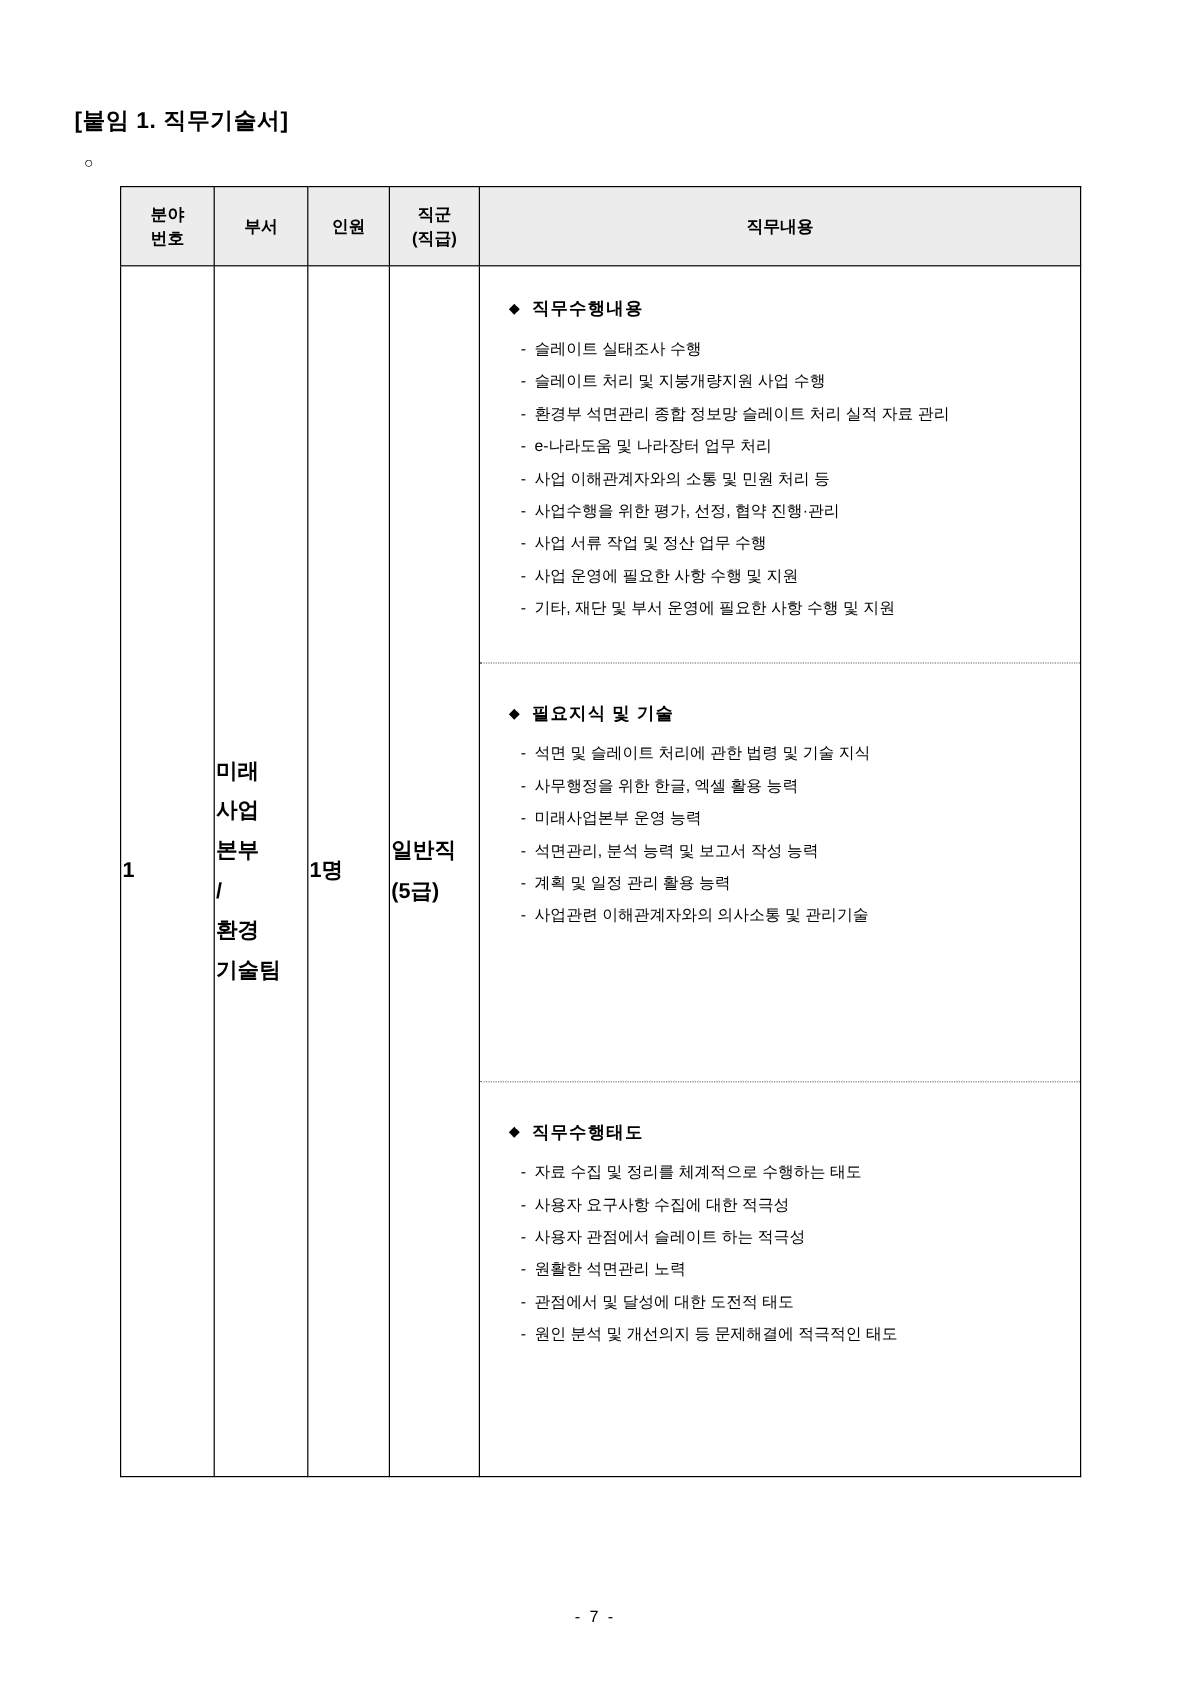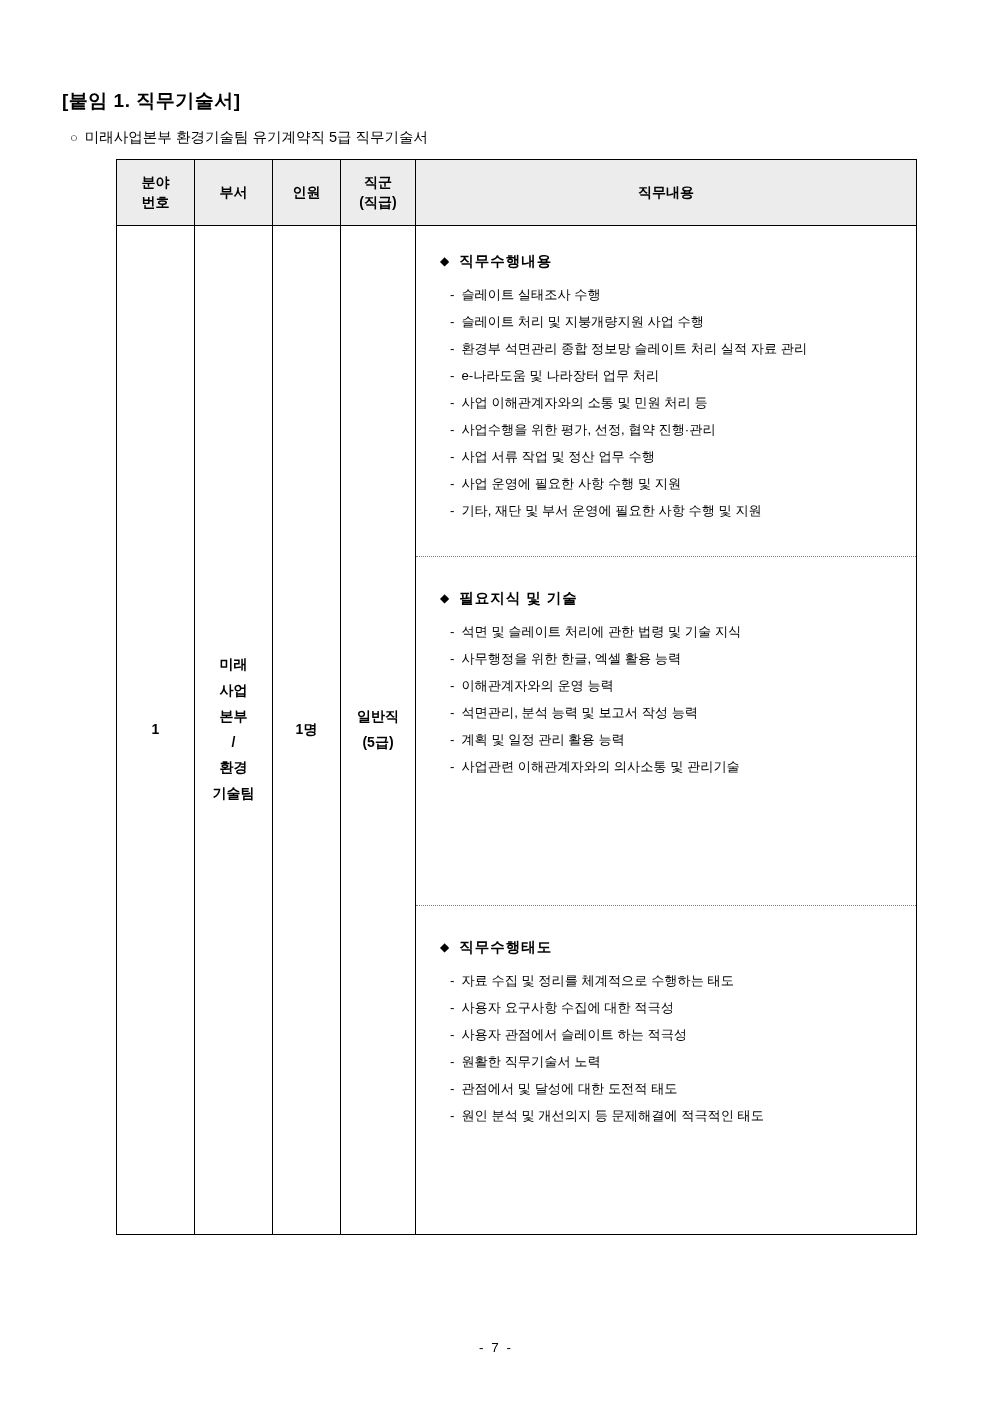--- a/index.html
+++ b/index.html
@@ -33,21 +33,21 @@
     font-size: 14.5px;
     display: flex;
     align-items: baseline;
     gap: 7px;
   }
   .subtitle-marker {
     font-size: 13px;
   }
   table.jd {
     width: 800px;
-    margin-left: 56px;
+    margin-left: 40px;
     border-collapse: collapse;
     table-layout: fixed;
   }
   table.jd th, table.jd td {
     border: 1px solid #000000;
     vertical-align: middle;
   }
   table.jd thead th {
     background: #ececec;
     font-size: 14px;
@@ -56,22 +56,22 @@
     padding: 12px 2px;
     line-height: 1.45;
   }
   col.c-no    { width: 78px; }
   col.c-dept  { width: 78px; }
   col.c-cnt   { width: 68px; }
   col.c-grade { width: 75px; }
   col.c-desc  { width: 501px; }
 
   td.cell-center {
-    text-align: center;
-    font-size: 14px;
+    text-align: left;
+    font-size: 18px;
     font-weight: bold;
     line-height: 1.85;
   }
   td.cell-desc {
     padding: 0;
     text-align: left;
   }
   .desc-block {
     padding: 22px 18px 26px 22px;
   }
@@ -120,21 +120,20 @@
 </style>
 </head>
 <body>
 
 <div class="page">
 
   <div class="doc-title">[붙임 1. 직무기술서]</div>
 
   <div class="subtitle-row">
     <span class="subtitle-marker">○</span>
-    <span>미래사업본부 환경기술팀 유기계약직 5급 직무기술서</span>
   </div>
 
   <table class="jd">
     <colgroup>
       <col class="c-no">
       <col class="c-dept">
       <col class="c-cnt">
       <col class="c-grade">
       <col class="c-desc">
     </colgroup>
@@ -226,21 +225,21 @@
               <li>
                   <span class="dash">-</span>
                   <span>석면 및 슬레이트 처리에 관한 법령 및 기술 지식</span>
                 </li>
               <li>
                   <span class="dash">-</span>
                   <span>사무행정을 위한 한글, 엑셀 활용 능력</span>
                 </li>
               <li>
                   <span class="dash">-</span>
-                  <span>이해관계자와의 운영 능력</span>
+                  <span>미래사업본부 운영 능력</span>
                 </li>
               <li>
                   <span class="dash">-</span>
                   <span>석면관리, 분석 능력 및 보고서 작성 능력</span>
                 </li>
               <li>
                   <span class="dash">-</span>
                   <span>계획 및 일정 관리 활용 능력</span>
                 </li>
               <li>
@@ -264,21 +263,21 @@
               <li>
                   <span class="dash">-</span>
                   <span>사용자 요구사항 수집에 대한 적극성</span>
                 </li>
               <li>
                   <span class="dash">-</span>
                   <span>사용자 관점에서 슬레이트 하는 적극성</span>
                 </li>
               <li>
                   <span class="dash">-</span>
-                  <span>원활한 직무기술서 노력</span>
+                  <span>원활한 석면관리 노력</span>
                 </li>
               <li>
                   <span class="dash">-</span>
                   <span>관점에서 및 달성에 대한 도전적 태도</span>
                 </li>
               <li>
                   <span class="dash">-</span>
                   <span>원인 분석 및 개선의지 등 문제해결에 적극적인 태도</span>
                 </li>
             </ul>

